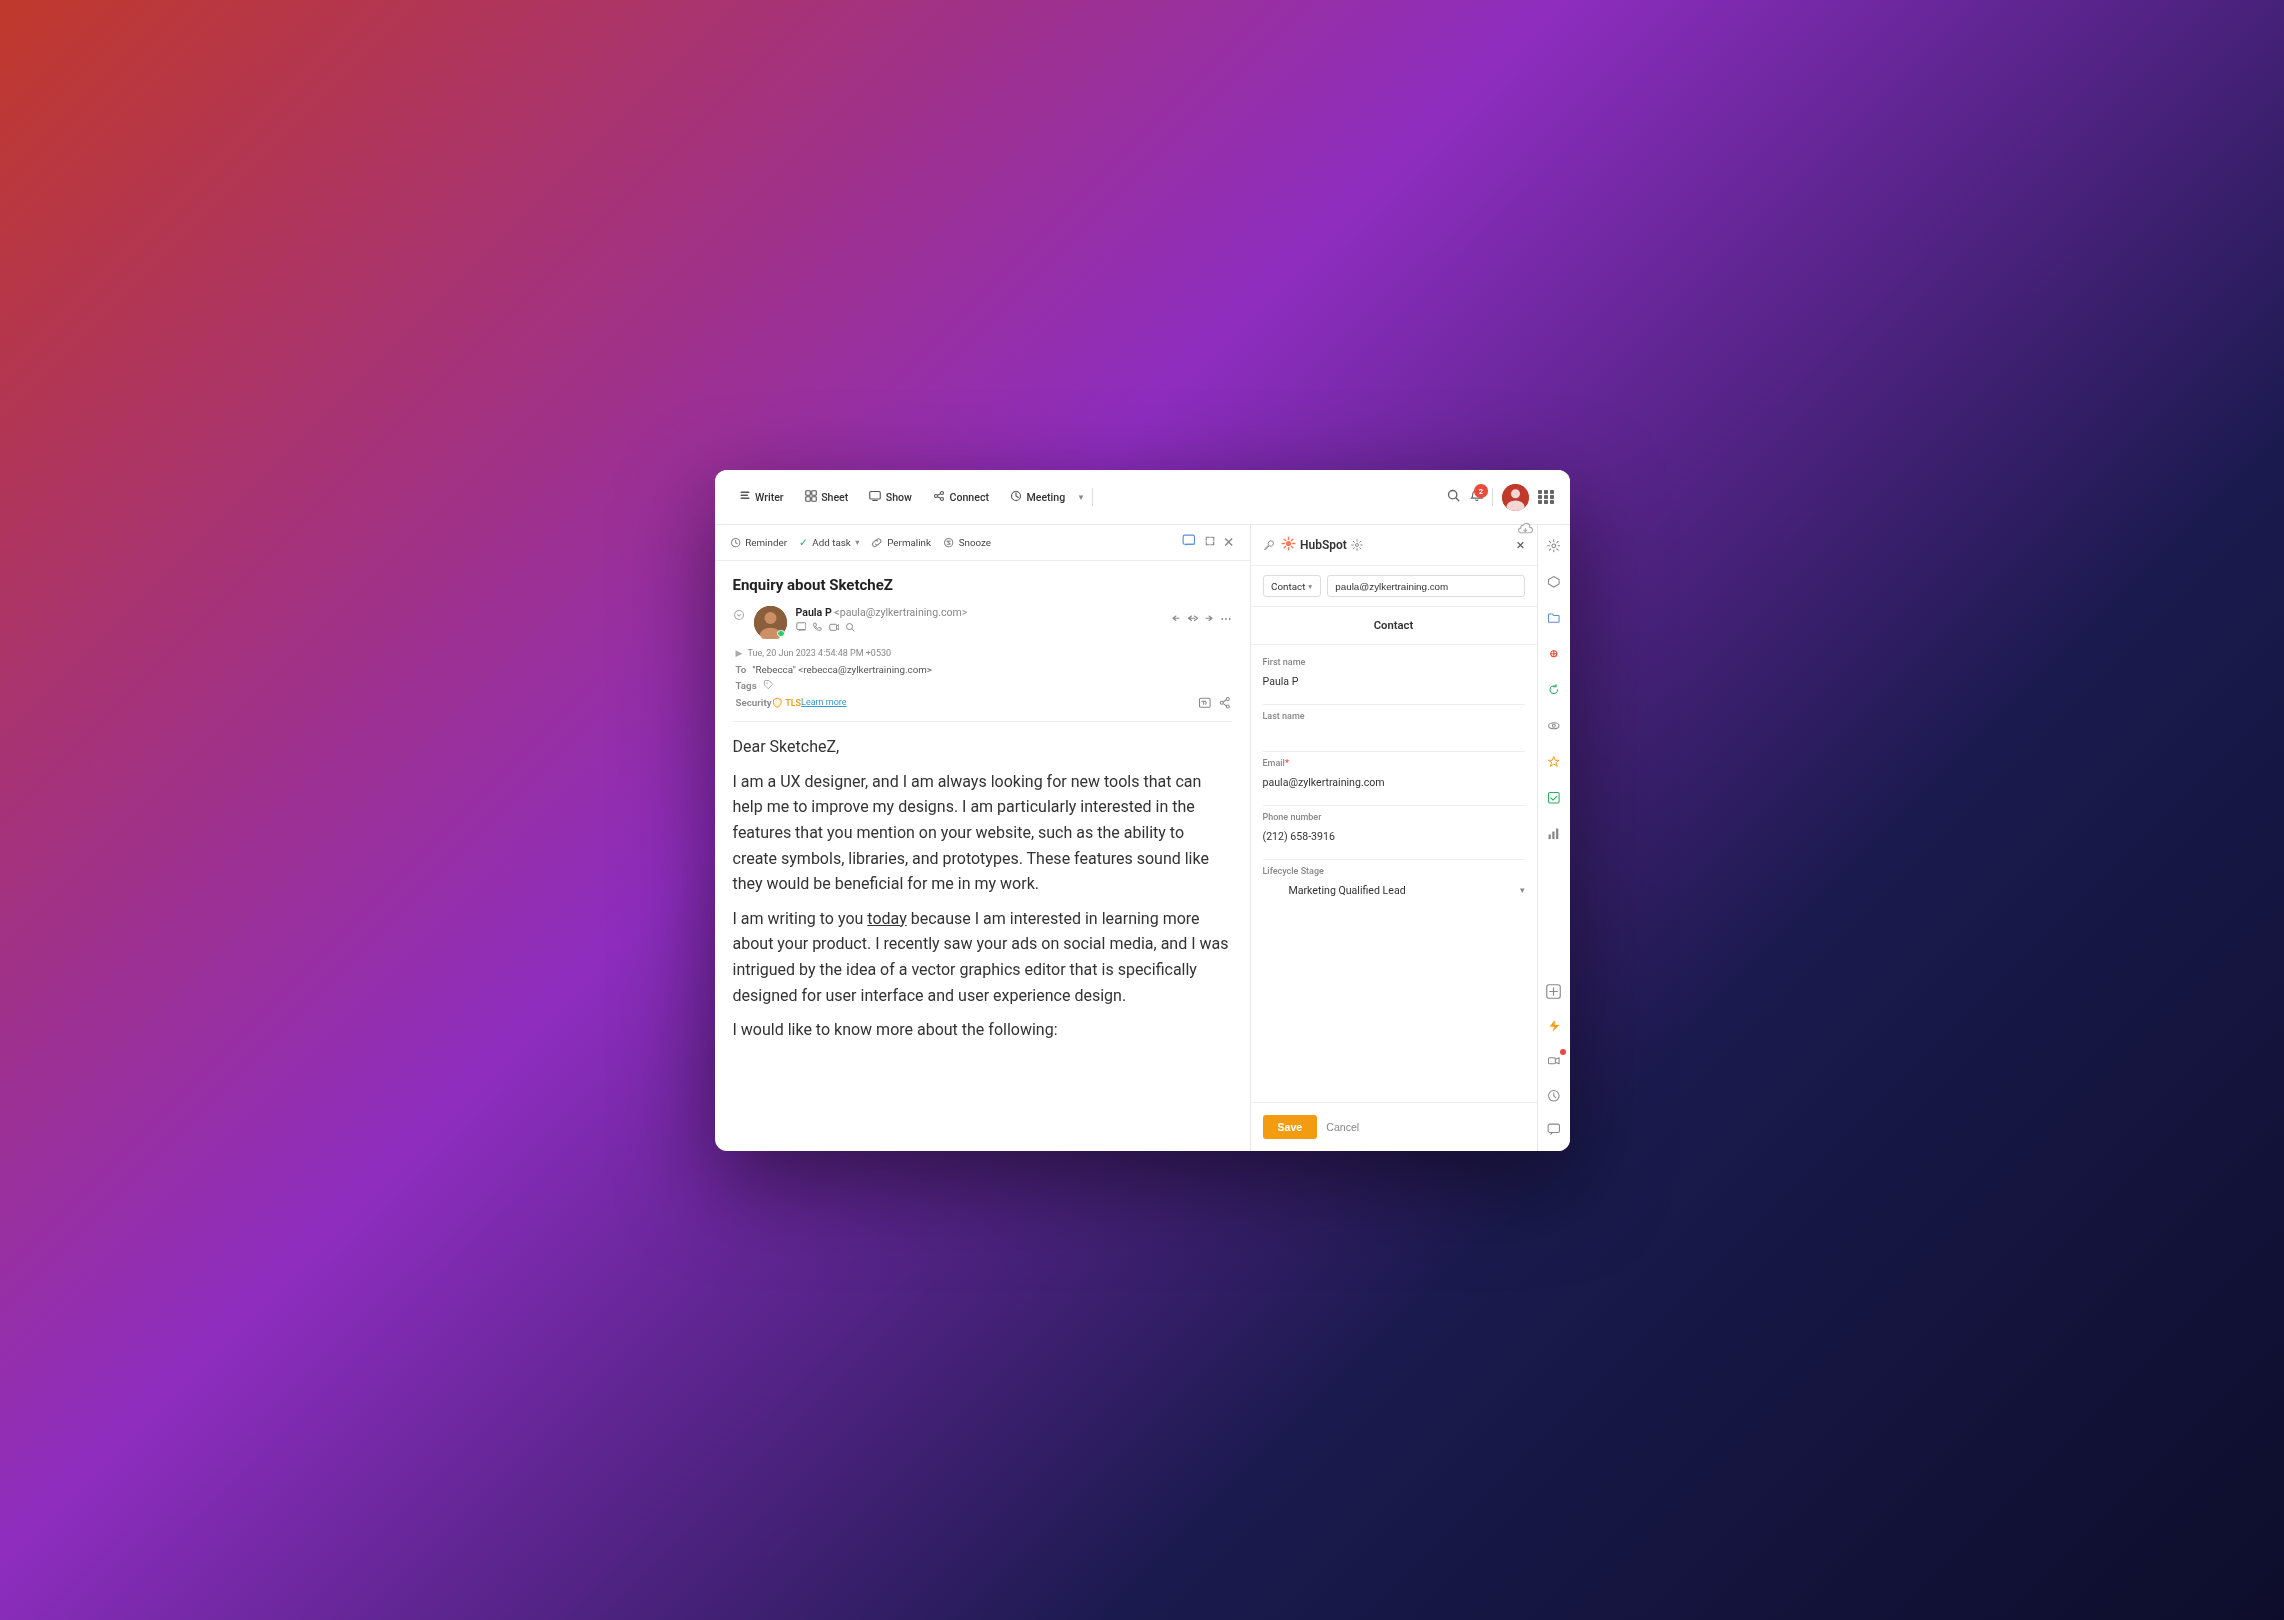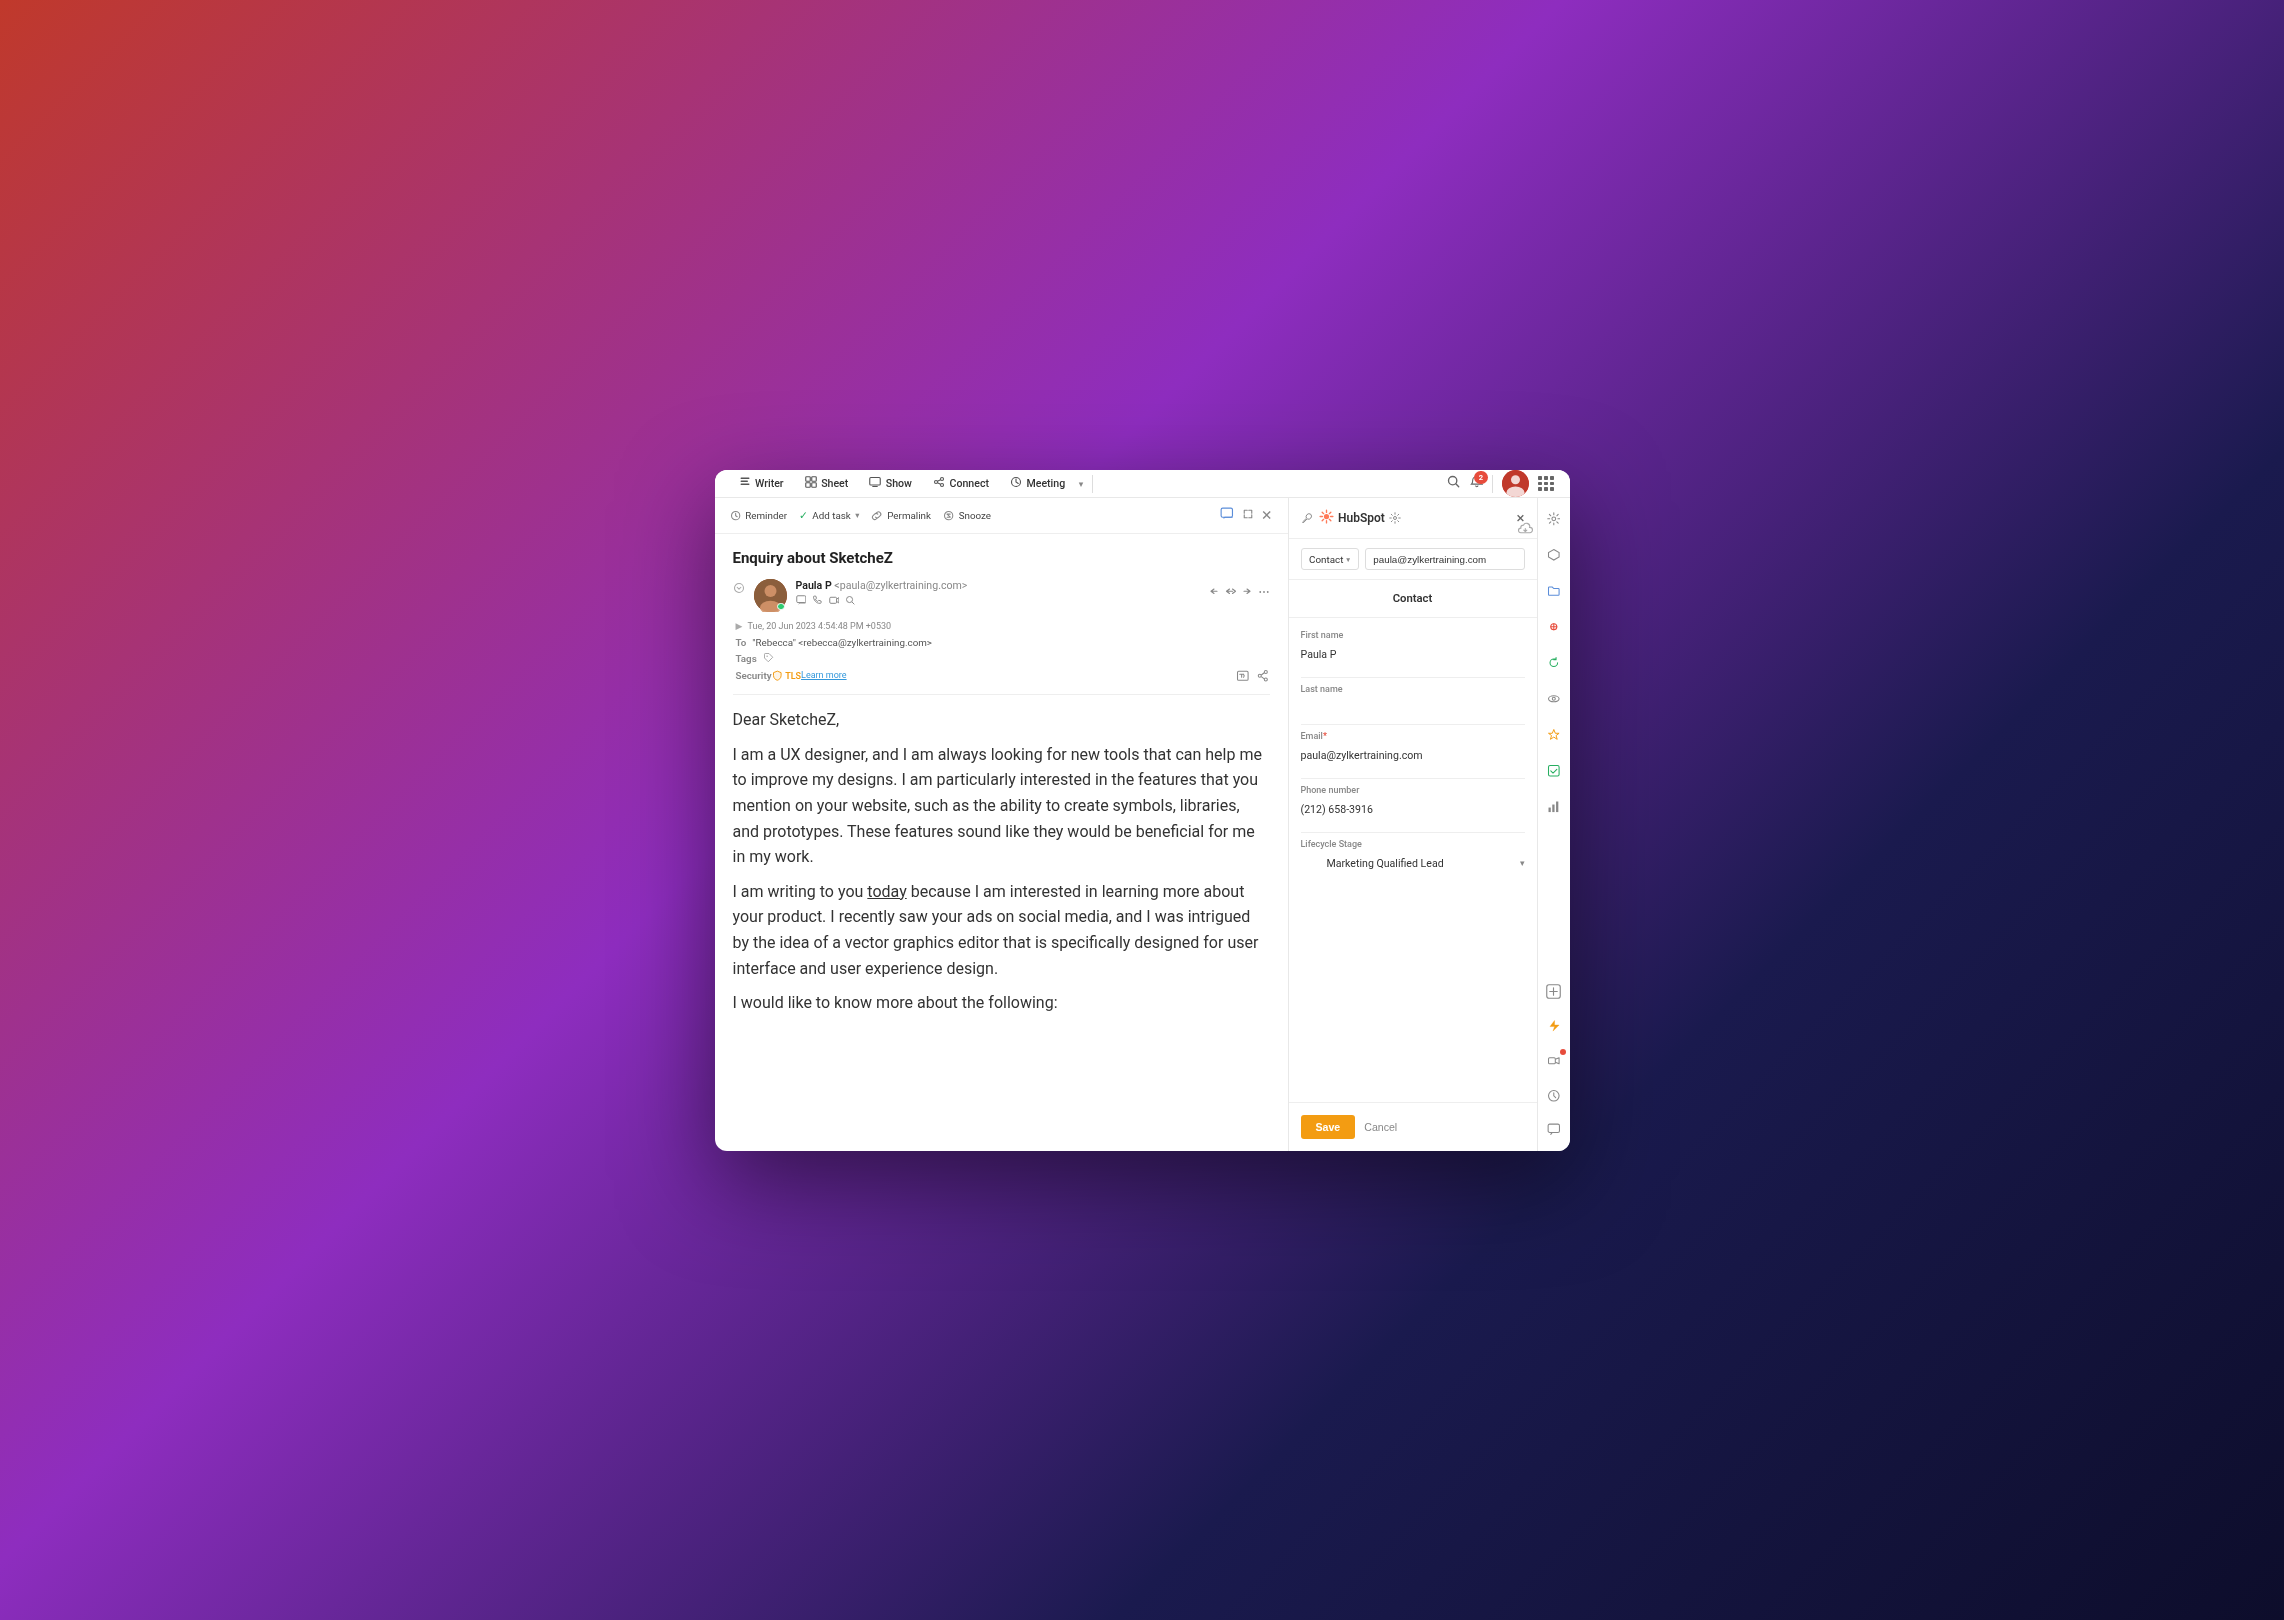--- a/index.html
+++ b/index.html
@@ -24,21 +24,21 @@
       display: flex;
       flex-direction: column;
       position: relative;
     }
 
     
     .top-nav {
       display: flex;
       align-items: center;
       padding: 0 15px;
-      height: 28px;
+      height: 55px;
       background: #fff;
       border-bottom: 0.8px solid #e8e8e8;
       gap: 3px;
       flex-shrink: 0;
     }
 
     .nav-item {
       display: flex;
       align-items: center;
       gap: 4.5px;
@@ -300,21 +300,21 @@
     }
 
     .reply-icons {
       display: flex;
       align-items: center;
       gap: 7.6px;
     }
 
     
     .hubspot-panel {
-      width: 248px;
+      width: 286px;
       flex-shrink: 0;
       display: flex;
       flex-direction: column;
       background: #fff;
       overflow: hidden;
     }
 
     .hubspot-header {
       display: flex;
       align-items: center;

